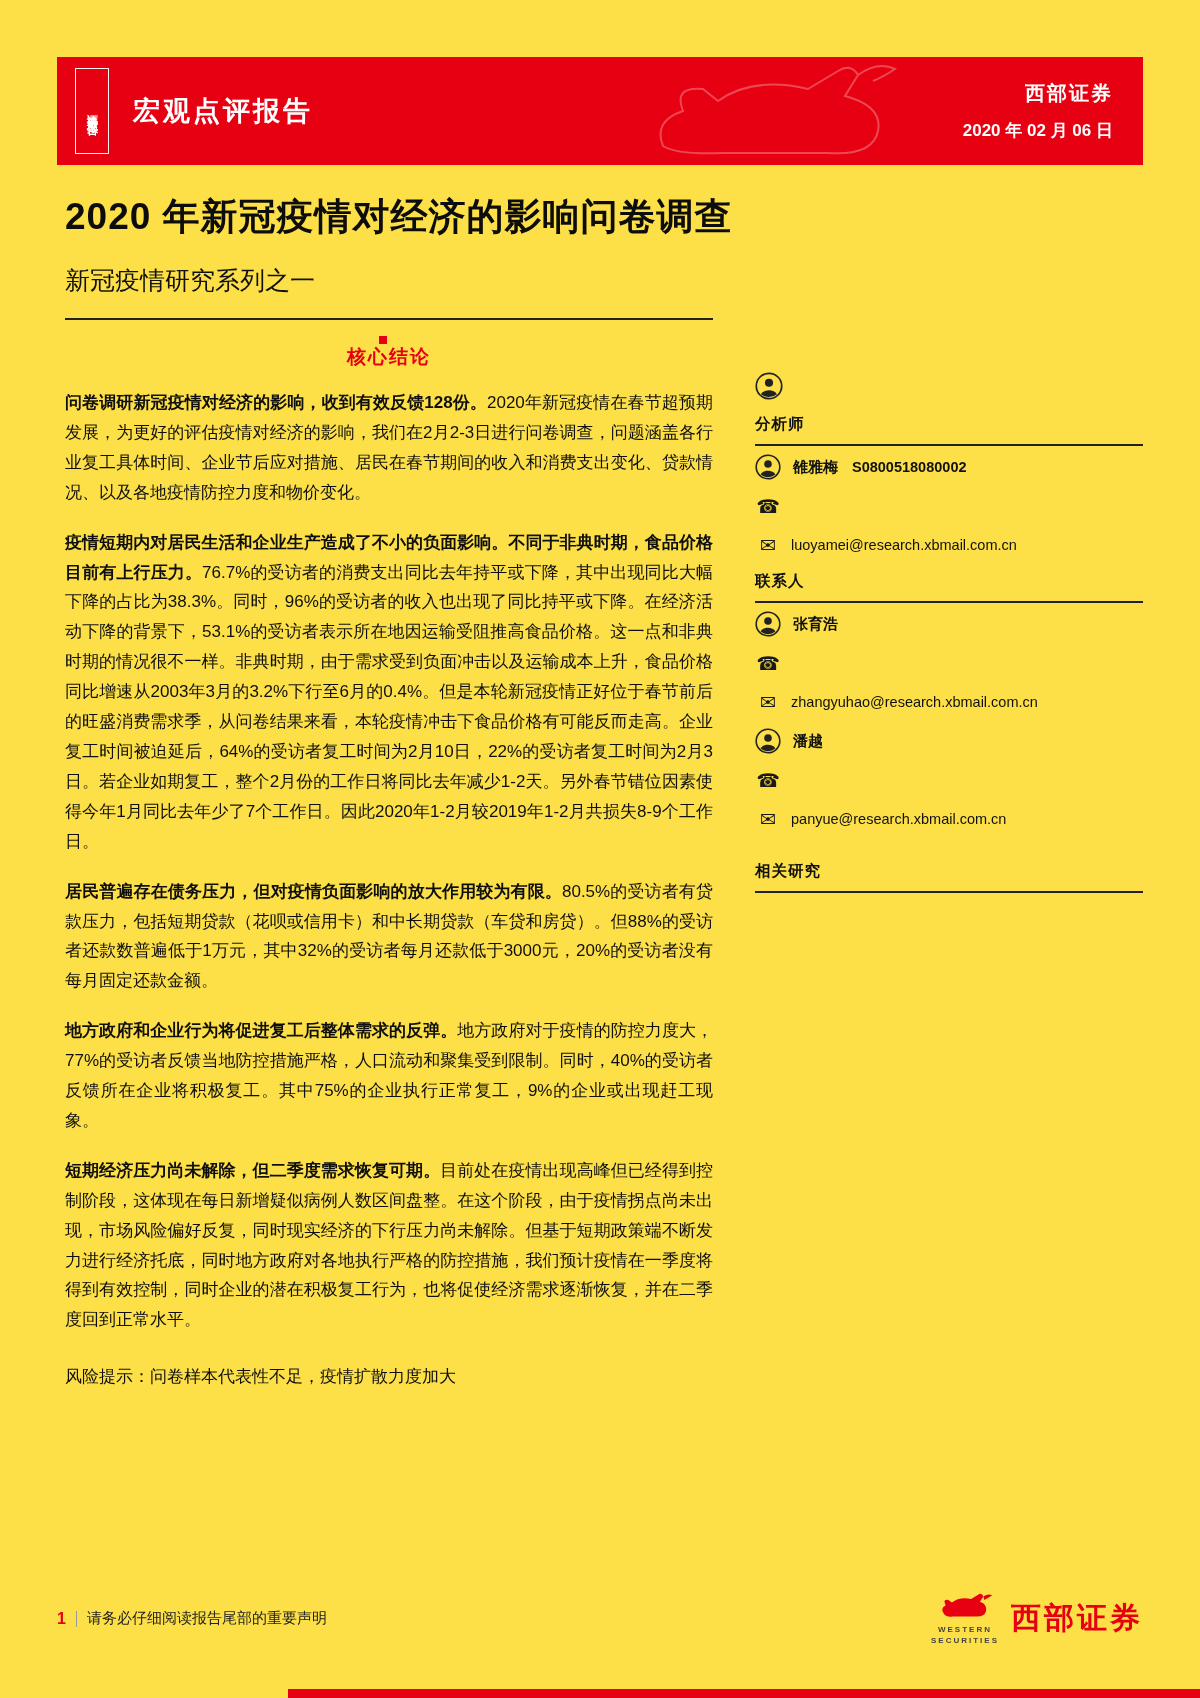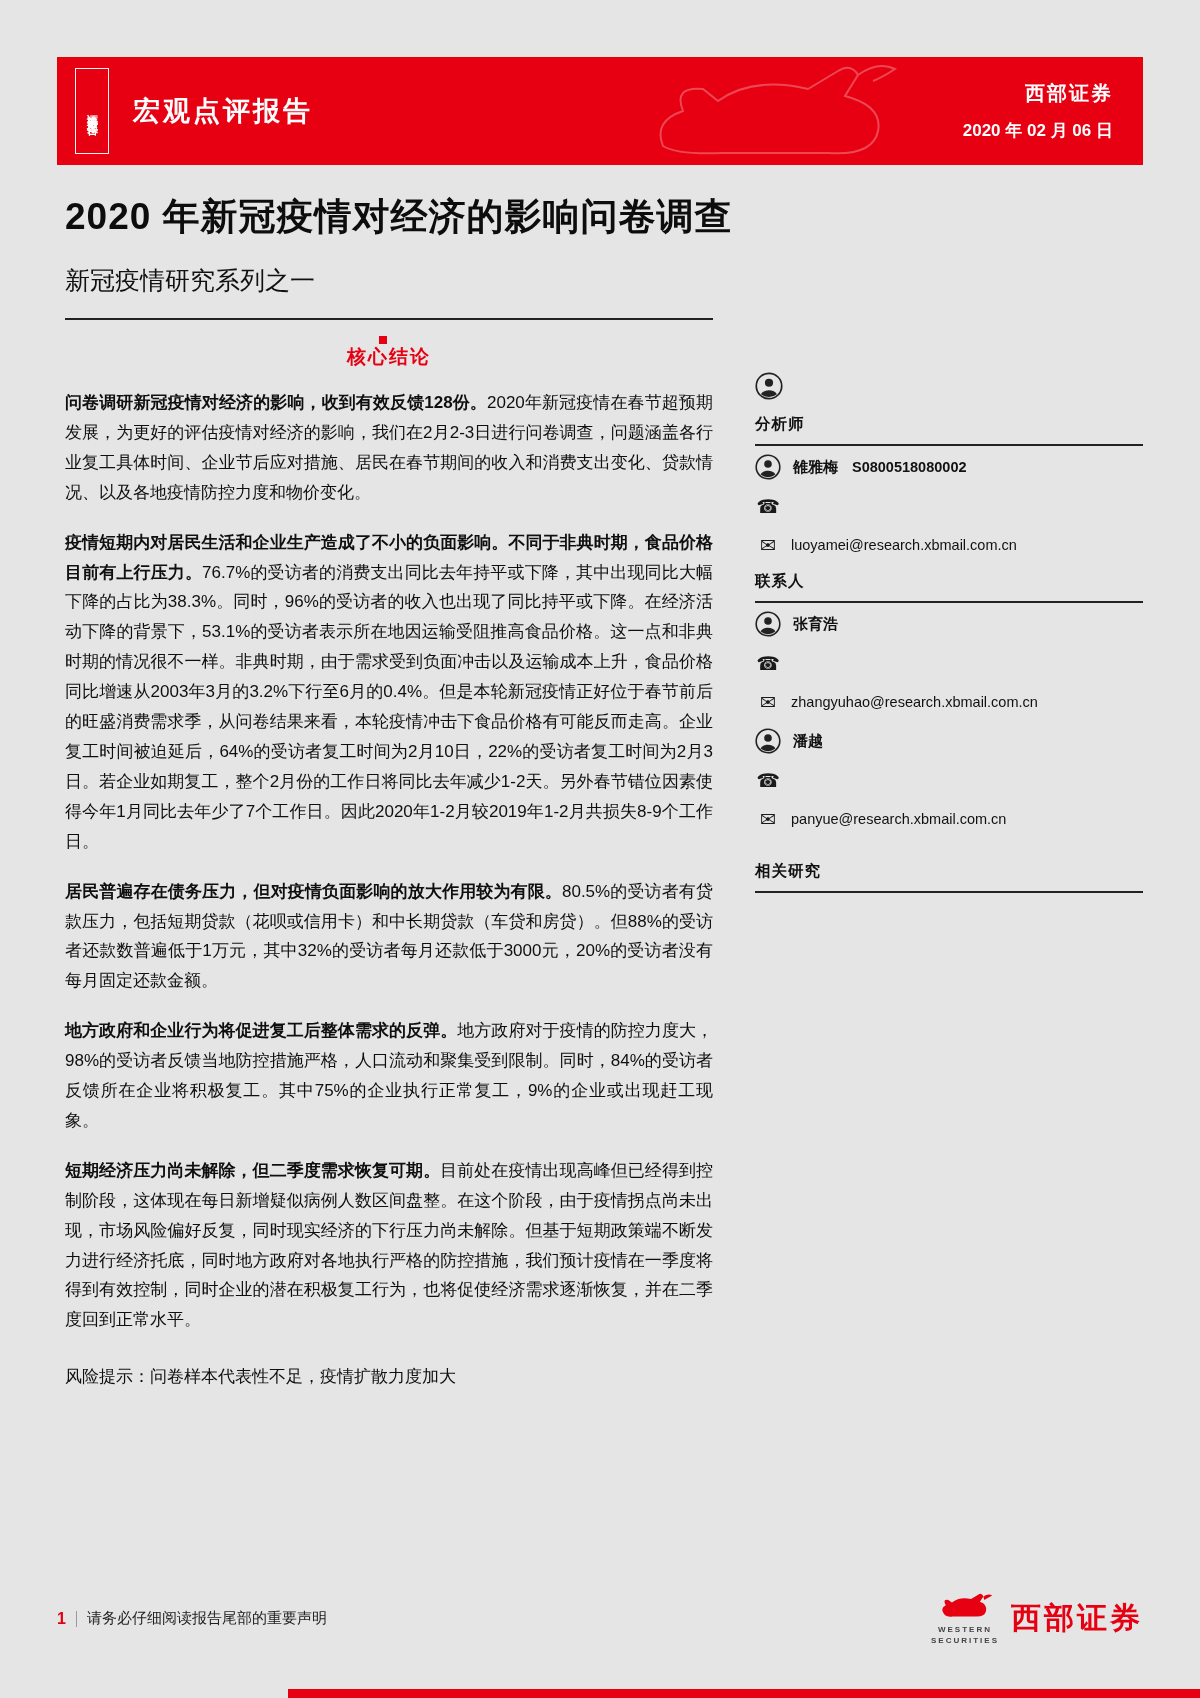--- a/index.html
+++ b/index.html
@@ -3,21 +3,21 @@
 <meta charset="utf-8">
 <style>
   * { margin: 0; padding: 0; box-sizing: border-box; }
   html, body { background: #ffffff; }
   body { font-family: "Liberation Sans", "DejaVu Sans", sans-serif; color: #111; }
   .page {
     position: relative;
     width: 1200px;
     height: 1698px;
     margin: 0 auto;
-    background: #e5e5e5;
+    background: #fde047;
     overflow: hidden;
   }
 
   
   .banner {
     position: absolute;
     left: 57px; right: 57px; top: 57px;
     height: 108px;
     background: #e60012;
     display: flex;
@@ -245,21 +245,21 @@
 
       <div class="section-heading">
         <span class="red-square"></span>
         <span class="section-heading-label">核心结论</span>
       </div>
 
       <div class="body-text">
         <p><span class="lead">问卷调研新冠疫情对经济的影响，收到有效反馈128份。</span><span>2020年新冠疫情在春节超预期发展，为更好的评估疫情对经济的影响，我们在2月2-3日进行问卷调查，问题涵盖各行业复工具体时间、企业节后应对措施、居民在春节期间的收入和消费支出变化、贷款情况、以及各地疫情防控力度和物价变化。</span></p>
         <p><span class="lead">疫情短期内对居民生活和企业生产造成了不小的负面影响。不同于非典时期，食品价格目前有上行压力。</span><span>76.7%的受访者的消费支出同比去年持平或下降，其中出现同比大幅下降的占比为38.3%。同时，96%的受访者的收入也出现了同比持平或下降。在经济活动下降的背景下，53.1%的受访者表示所在地因运输受阻推高食品价格。这一点和非典时期的情况很不一样。非典时期，由于需求受到负面冲击以及运输成本上升，食品价格同比增速从2003年3月的3.2%下行至6月的0.4%。但是本轮新冠疫情正好位于春节前后的旺盛消费需求季，从问卷结果来看，本轮疫情冲击下食品价格有可能反而走高。企业复工时间被迫延后，64%的受访者复工时间为2月10日，22%的受访者复工时间为2月3日。若企业如期复工，整个2月份的工作日将同比去年减少1-2天。另外春节错位因素使得今年1月同比去年少了7个工作日。因此2020年1-2月较2019年1-2月共损失8-9个工作日。</span></p>
         <p><span class="lead">居民普遍存在债务压力，但对疫情负面影响的放大作用较为有限。</span><span>80.5%的受访者有贷款压力，包括短期贷款（花呗或信用卡）和中长期贷款（车贷和房贷）。但88%的受访者还款数普遍低于1万元，其中32%的受访者每月还款低于3000元，20%的受访者没有每月固定还款金额。</span></p>
-        <p><span class="lead">地方政府和企业行为将促进复工后整体需求的反弹。</span><span>地方政府对于疫情的防控力度大，98%的受访者反馈当地防控措施严格，人口流动和聚集受到限制。同时，84%的受访者反馈所在企业将积极复工。其中75%的企业执行正常复工，9%的企业或出现赶工现象。</span></p>
+        <p><span class="lead">地方政府和企业行为将促进复工后整体需求的反弹。</span><span>地方政府对于疫情的防控力度大，77%的受访者反馈当地防控措施严格，人口流动和聚集受到限制。同时，40%的受访者反馈所在企业将积极复工。其中75%的企业执行正常复工，9%的企业或出现赶工现象。</span></p>
         <p><span class="lead">短期经济压力尚未解除，但二季度需求恢复可期。</span><span>目前处在疫情出现高峰但已经得到控制阶段，这体现在每日新增疑似病例人数区间盘整。在这个阶段，由于疫情拐点尚未出现，市场风险偏好反复，同时现实经济的下行压力尚未解除。但基于短期政策端不断发力进行经济托底，同时地方政府对各地执行严格的防控措施，我们预计疫情在一季度将得到有效控制，同时企业的潜在积极复工行为，也将促使经济需求逐渐恢复，并在二季度回到正常水平。</span></p>
       </div>
 
       <div class="risk-note">风险提示：问卷样本代表性不足，疫情扩散力度加大</div>
     </div>
 
     <aside class="right-col">
 
       <div class="sb-top-icon">
         <svg width="28" height="28" viewBox="0 0 26 26">

